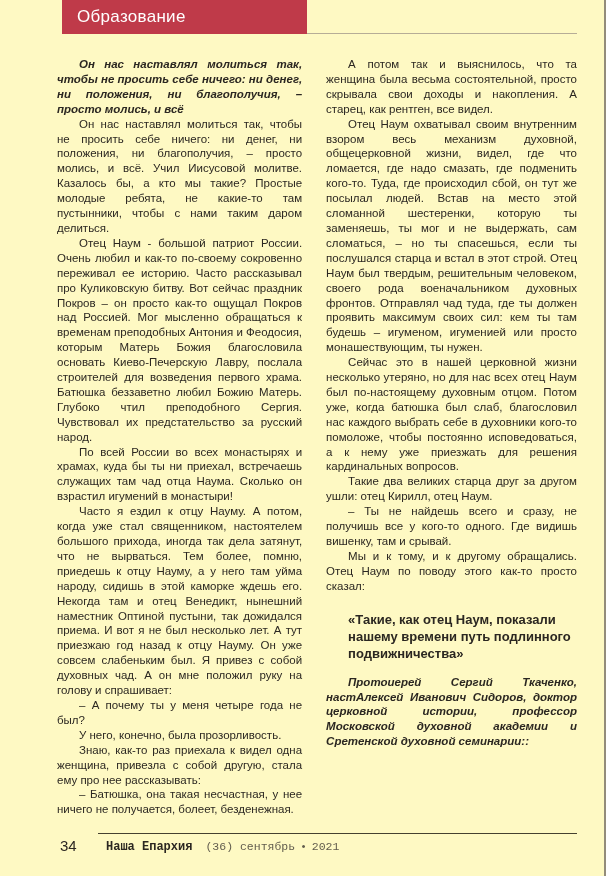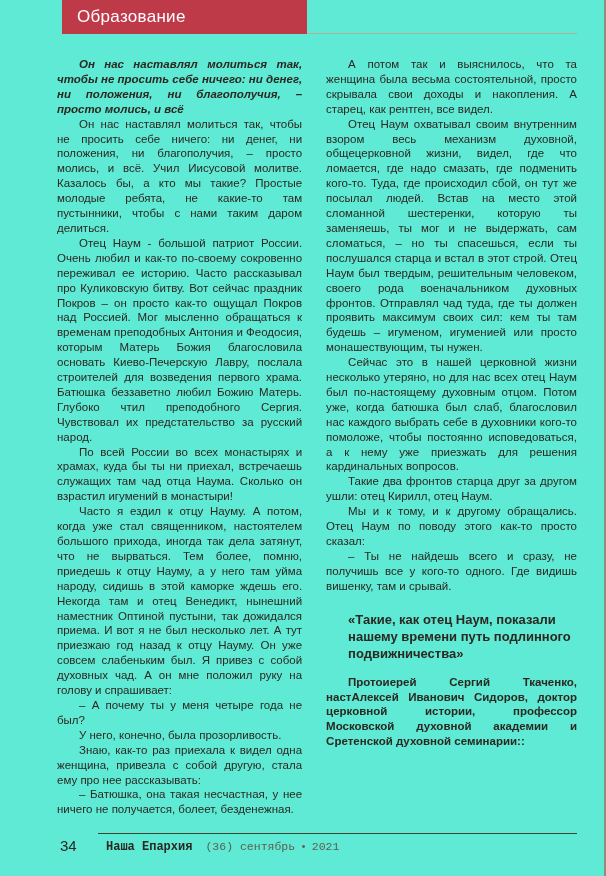--- a/index.html
+++ b/index.html
@@ -40,42 +40,42 @@
   }
   .col { width:251px; }
   .col.right { width:257px; }
   .para { margin:0; text-indent:22px; text-align:justify; }
   .para.lead { font-weight:bold; font-style:italic; }
   .para.heading {
     font-weight:bold; font-style:normal;
     font-size:13px; line-height:17px;
     margin:17px 0 0 22px; text-indent:0; text-align:left;
   }
-  .para.credit { font-weight:bold; margin-top:13px; }
+  .para.credit { font-weight:bold; font-style:italic; margin-top:13px; }
   .footer-number {
     position:absolute; left:60px; top:834px;
     font-size:15px; line-height:24px;
   }
   .footer-rule {
     position:absolute; left:98px; top:833px;
     width:479px; height:1px;
     background:#45412f;
   }
   .footer-line {
     position:absolute; left:106px; top:840px;
     font-size:12px; white-space:nowrap;font-family:Liberation Mono, monospace;
   }
   .footer-line .pub { font-weight:bold; color:#2b2721; margin-right:13px; }
   .footer-line .issue, .footer-line .year { color:#615c4d; font-size:11.5px; }
   .footer-line .bullet { color:#615c4d; margin:0 5px; font-size:11px; }
 </style>
 </head>
 <body>
 
-<div class="page" style="background: #5eead4;">
+<div class="page" style="background: #fef9c3;">
 
   <div class="edge-right" style="background: rgb(147, 140, 122);"></div>
 
   <div class="banner" style="background: rgb(191, 58, 73);">
     <span class="banner-title" style="color: rgb(255, 255, 255);">Образование</span>
   </div>
   <div class="header-rule"></div>
 
   <div class="columns">
     <div class="col left">
@@ -86,23 +86,23 @@
         <p class="para">Часто я ездил к отцу Науму. А потом, когда уже стал священником, настоятелем большого прихода, иногда так дела затянут, что не вырваться. Тем более, помню, приедешь к отцу Науму, а у него там уйма народу, сидишь в этой каморке ждешь его. Некогда там и отец Венедикт, нынешний наместник Оптиной пустыни, так дожидался приема. И вот я не был несколько лет. А тут приезжаю год назад к отцу Науму. Он уже совсем слабеньким был. Я привез с собой духовных чад. А он мне положил руку на голову и спрашивает:</p>
         <p class="para">– А почему ты у меня четыре года не был?</p>
         <p class="para">У него, конечно, была прозорливость.</p>
         <p class="para">Знаю, как-то раз приехала к видел одна женщина, привезла с собой другую, стала ему про нее рассказывать:</p>
         <p class="para">– Батюшка, она такая несчастная, у нее ничего не получается, болеет, безденежная.</p>
       </div>
     <div class="col right">
         <p class="para">А потом так и выяснилось, что та женщина была весьма состоятельной, просто скрывала свои доходы и накопления. А старец, как рентген, все видел.</p>
         <p class="para">Отец Наум охватывал своим внутренним взором весь механизм духовной, общецерковной жизни, видел, где что ломается, где надо смазать, где подменить кого-то. Туда, где происходил сбой, он тут же посылал людей. Встав на место этой сломанной шестеренки, которую ты заменяешь, ты мог и не выдержать, сам сломаться, – но ты спасешься, если ты послушался старца и встал в этот строй. Отец Наум был твердым, решительным человеком, своего рода военачальником духовных фронтов. Отправлял чад туда, где ты должен проявить максимум своих сил: кем ты там будешь – игуменом, игуменией или просто монашествующим, ты нужен.</p>
         <p class="para">Сейчас это в нашей церковной жизни несколько утеряно, но для нас всех отец Наум был по-настоящему духовным отцом. Потом уже, когда батюшка был слаб, благословил нас каждого выбрать себе в духовники кого-то помоложе, чтобы постоянно исповедоваться, а к нему уже приезжать для решения кардинальных вопросов.</p>
-        <p class="para">Такие два фронтов старца друг за другом ушли: отец Кирилл, отец Наум.</p>
+        <p class="para">Такие два великих старца друг за другом ушли: отец Кирилл, отец Наум.</p>
+        <p class="para">– Ты не найдешь всего и сразу, не получишь все у кого-то одного. Где видишь вишенку, там и срывай.</p>
         <p class="para">Мы и к тому, и к другому обращались. Отец Наум по поводу этого как-то просто сказал:</p>
-        <p class="para">– Ты не найдешь всего и сразу, не получишь все у кого-то одного. Где видишь вишенку, там и срывай.</p>
         <p class="para heading">«Такие, как отец Наум, показали нашему времени путь подлинного подвижничества»</p>
         <p class="para credit">Протоиерей Сергий Ткаченко, настАлексей Иванович Сидоров, доктор церковной истории, профессор Московской духовной академии и Сретенской духовной семинарии::</p>
       </div>
   </div>
 
   <div class="footer-number">34</div>
   <div class="footer-rule"></div>
   <div class="footer-line">
     <span class="pub">Наша Епархия</span><span class="issue">(36) сентябрь</span><span class="bullet">•</span><span class="year">2021</span>
   </div>

